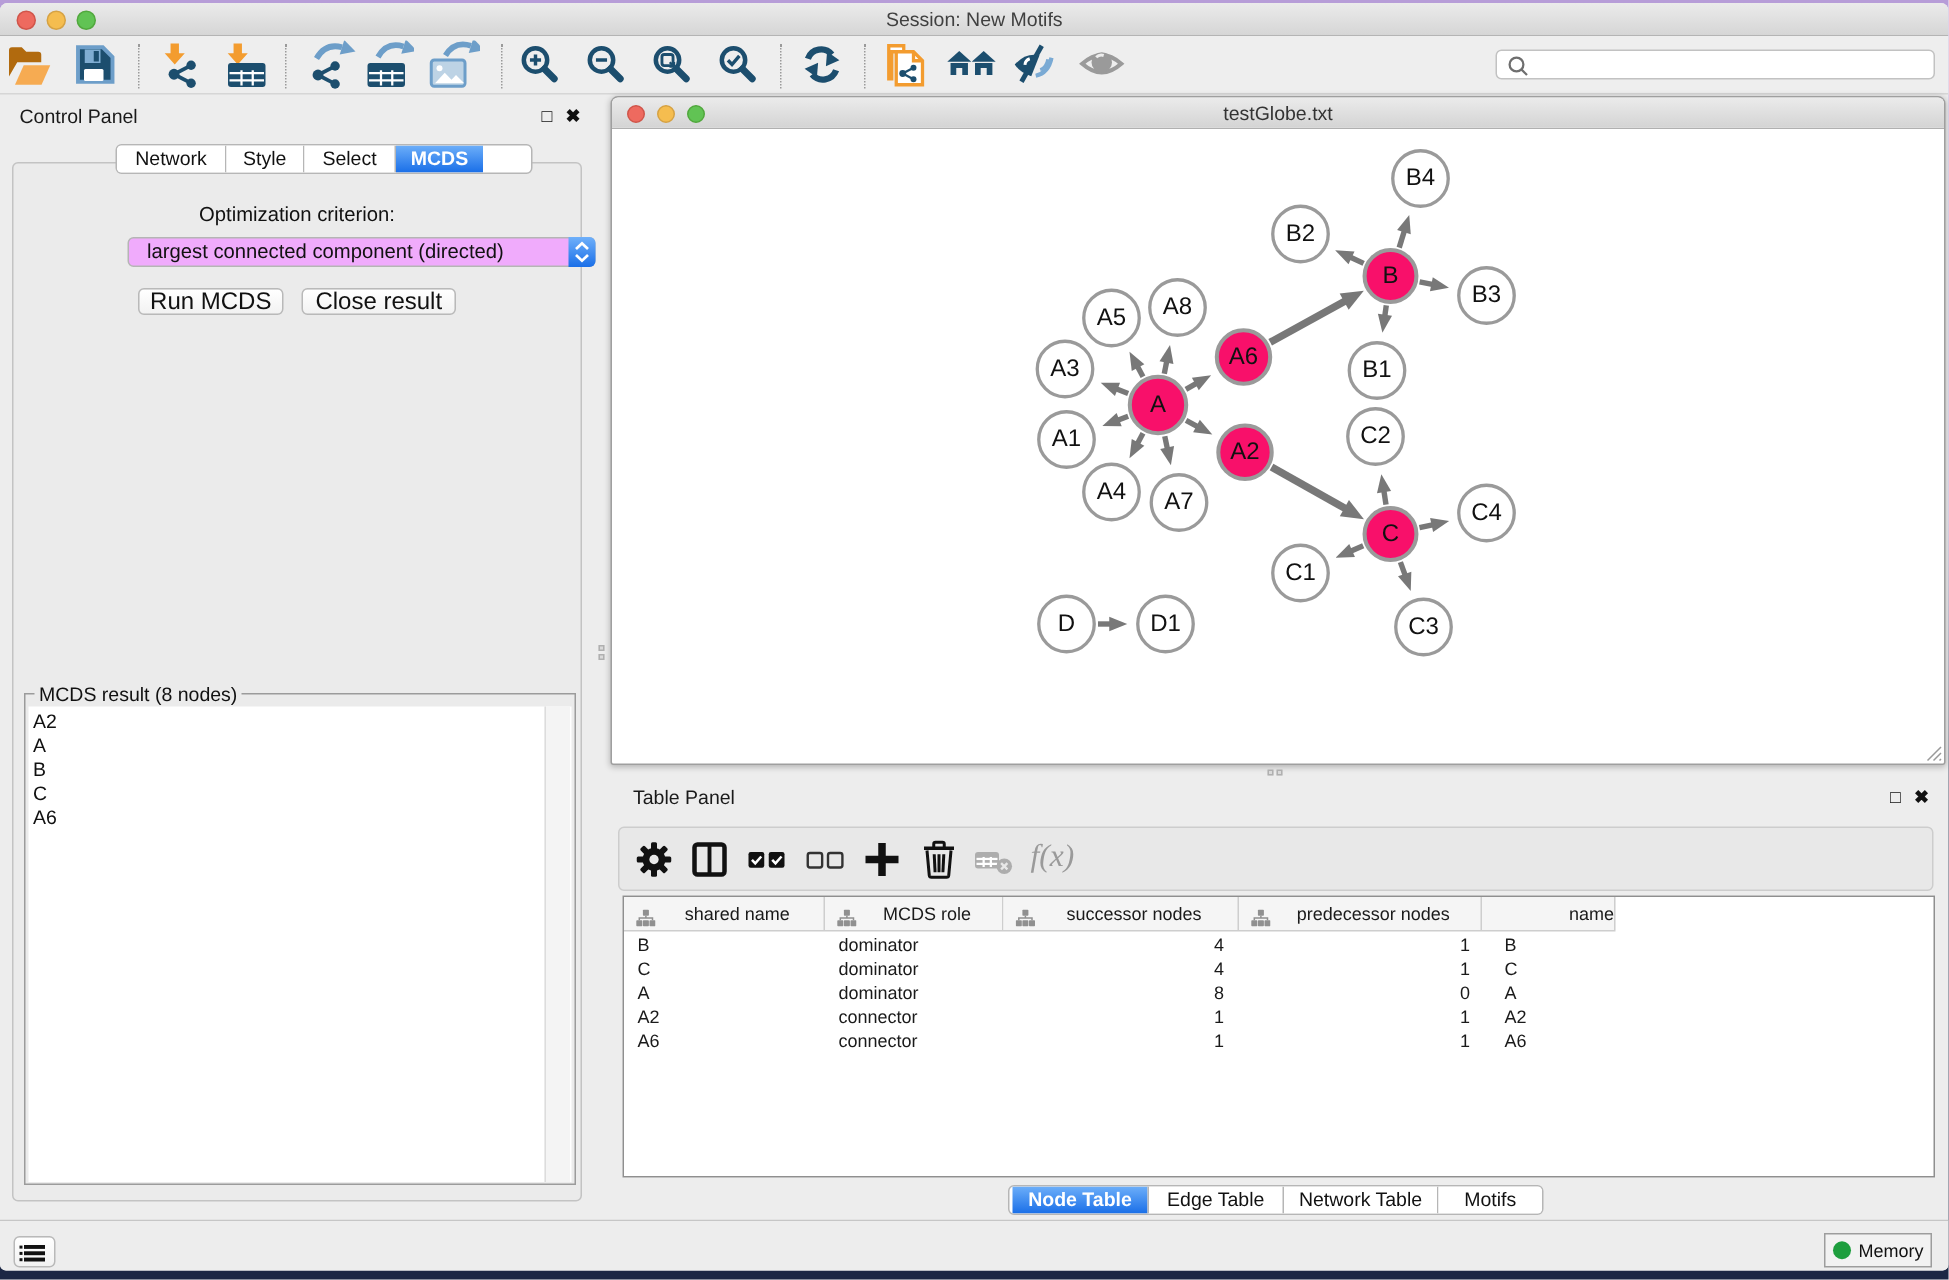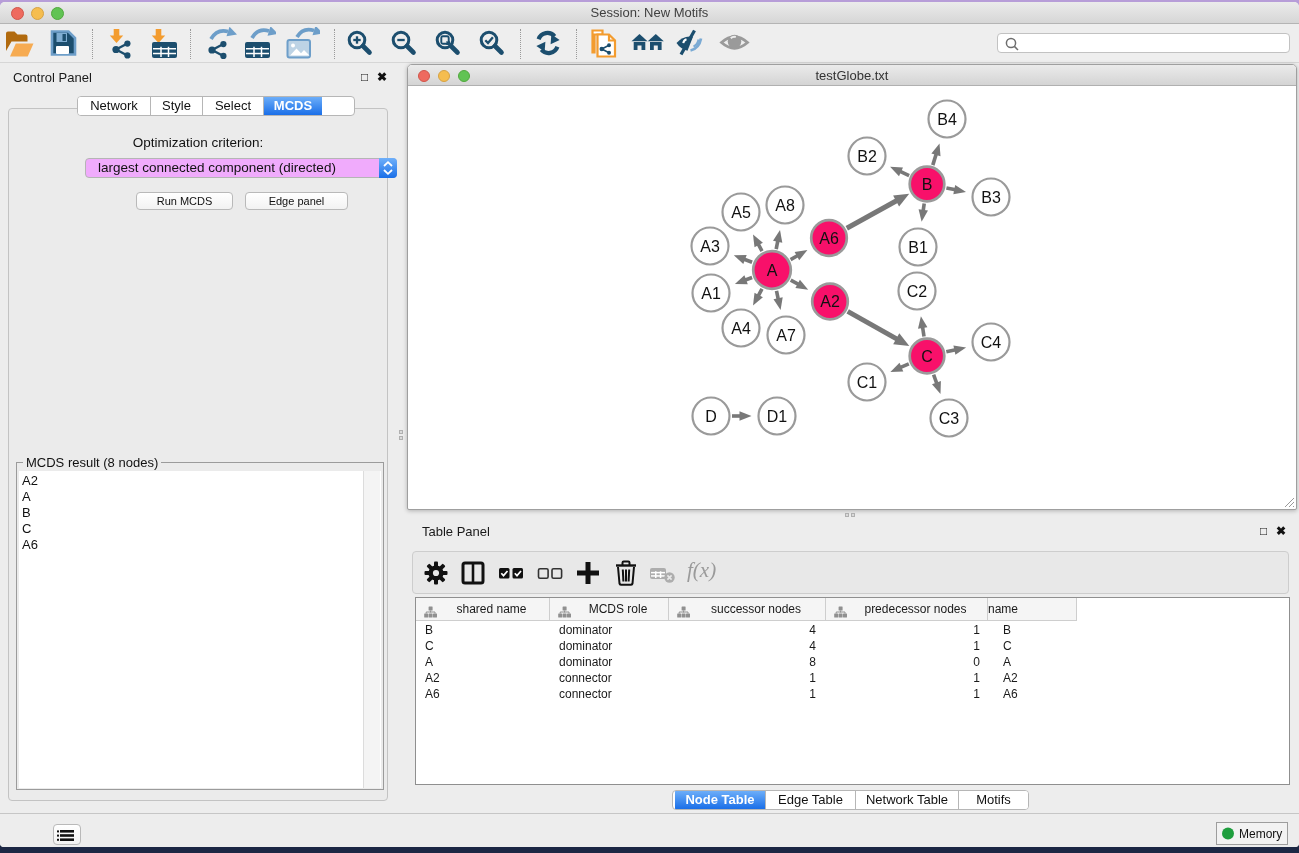--- a/index.html
+++ b/index.html
@@ -25,21 +25,21 @@
   .wicons { position:absolute; font-size:12px; color:#111; }
   #cp-body { position:absolute; left:8px; top:108px; width:380px; height:693px;
              background:#ebebeb; border:1px solid #c3c3c3; border-radius:4px; }
   .seg { position:absolute; display:flex; background:#fff; border:1px solid #b6b6b6;
          border-radius:4px; overflow:hidden; }
   .seg div { font-size:13px; color:#111; text-align:center; line-height:18px;
              border-right:1px solid #b6b6b6; background:#fff; }
   .seg div:last-child { border-right:none; }
   .seg div.sel { background:linear-gradient(#6caef9,#1a6fe8); color:#fff;font-weight:bold; }
   .btn { position:absolute; background:linear-gradient(#ffffff,#f2f2f2); border:1px solid #b9b9b9;
-         border-radius:4px; font-size:11px; color:#111; text-align:center;margin-left:44px; }
+         border-radius:4px; font-size:16px; color:#111; text-align:center; }
   .grp { position:absolute; border:1px solid #9b9b9b; }
   .grp .lbl { position:absolute; top:-8px; left:6px; background:#ebebeb; padding:0 3px;
               font-size:13px; color:#111; }
   #nwin { position:absolute; left:407px; top:64px; width:890px; height:446px;
           background:#fff; border:1px solid #9f9f9f; border-radius:5px 5px 2px 2px;
           box-shadow:0 1px 4px rgba(0,0,0,.25);padding-left:36px; }
   #ntitle { position:absolute; left:0; top:0; width:100%; height:21px;
             background:linear-gradient(#ebebeb,#d4d4d4); border-radius:4px 4px 0 0;
             border-bottom:1px solid #b0b0b0; }
   #ntitle .t { position:absolute; width:100%; text-align:center; line-height:21px;
@@ -213,21 +213,21 @@
 <div class="abs" style="left:43px;top:158px;width:312px;height:20px;background:#f0abfc;border:1px solid #b5b5b5;border-radius:4px;margin-left:42px;">
   <div class="abs" style="left:12px;top:0;line-height:18px;font-size:13.5px;color:#111;">largest connected component (directed)</div>
   <div class="abs" style="right:-1px;top:-1px;width:18px;height:20px;border-radius:0 4px 4px 0;background:linear-gradient(#6fb0fa,#1a6fe8);">
     <svg width="18" height="20">
         <path d="M5 8 L9 4.2 L13 8" stroke="#fff" stroke-width="1.8" fill="none"></path>
         <path d="M5 12 L9 15.8 L13 12" stroke="#fff" stroke-width="1.8" fill="none"></path>
       </svg>
   </div>
 </div>
 <div class="btn" style="left:92px;top:192px;width:97px;height:18px;line-height:17px;">Run MCDS</div>
-<div class="btn" style="left:201px;top:192px;width:103px;height:18px;line-height:17px;">Edge panel</div>
+<div class="btn" style="left:201px;top:192px;width:103px;height:18px;line-height:17px;">Close result</div>
 <div class="grp" style="left:16px;top:462px;width:368px;height:328px;">
   <div class="lbl">MCDS result (8 nodes)</div>
   <div class="abs" style="left:2px;top:8px;width:362px;height:317px;background:#fff;">
     <div class="abs" style="left:3px;top:2px;font-size:13px;color:#111;line-height:16px;">A2<br>A<br>B<br>C<br>A6</div>
     <div class="abs" style="right:1px;top:0;width:17px;height:317px;background:#f4f4f4;border-left:1px solid #dcdcdc;"></div>
   </div>
 </div>
 
 <div id="nwin">
   <div id="ntitle">
@@ -422,21 +422,21 @@
         </svg></span>successor nodes</div>
     <div class="th" style="left:410px;width:162px;padding-left:18px;line-height:22px;text-align:center;"><span style="position:absolute;left:8px;top:5px"><svg width="13" height="12" viewBox="0 0 13 12">
           <g fill="#909090">
             <rect x="4.6" y="0.5" width="4" height="4" rx="0.5"></rect>
             <rect x="0.2" y="7.5" width="4" height="4" rx="0.5"></rect>
             <rect x="4.6" y="7.5" width="4" height="4" rx="0.5"></rect>
             <rect x="9" y="7.5" width="4" height="4" rx="0.5"></rect>
             <path d="M6.6 4.5 v2 M2.2 7.5 v-1.5 h8.8 v1.5" stroke="#909090" fill="none"></path>
           </g>
         </svg></span>predecessor nodes</div>
-    <div class="th" style="left:572px;width:89px;line-height:22px;text-align:left;">name</div>
+    <div class="th" style="left:572px;width:89px;line-height:22px;text-align:right;">name</div>
     <div class="abs" style="left:0;top:22px;width:661px;height:0;border-top:1px solid #cecece;"></div>
     <div class="td" style="left:9px;top:24px;">B</div>
     <div class="td" style="left:143px;top:24px;">dominator</div>
     <div class="td" style="left:300px;top:24px;width:100px;text-align:right;">4</div>
     <div class="td" style="left:464px;top:24px;width:100px;text-align:right;">1</div>
     <div class="td" style="left:587px;top:24px;">B</div>
     <div class="td" style="left:9px;top:40px;">C</div>
     <div class="td" style="left:143px;top:40px;">dominator</div>
     <div class="td" style="left:300px;top:40px;width:100px;text-align:right;">4</div>
     <div class="td" style="left:464px;top:40px;width:100px;text-align:right;">1</div>

